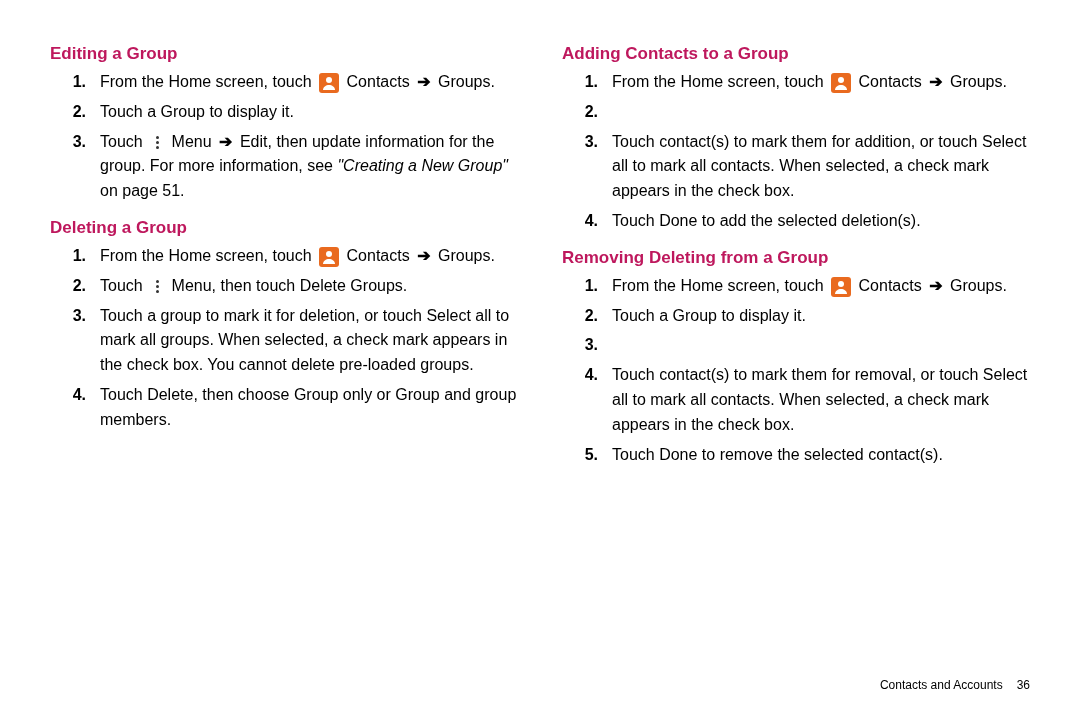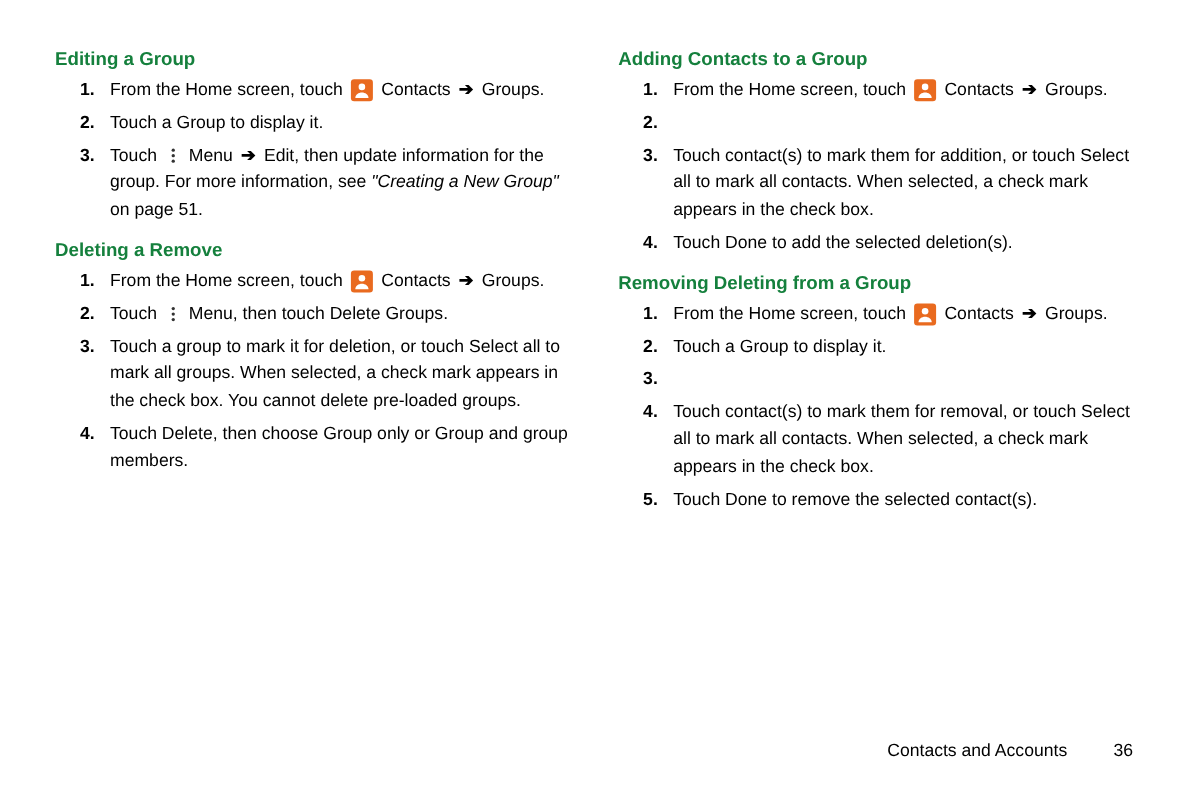--- a/index.html
+++ b/index.html
@@ -9,21 +9,21 @@
     font-size:16px;
     color:#000;
     background:#fff;
     box-sizing:border-box;
     padding:42px 50px 0 50px;
     position:relative;
   }
   .cols{display:flex;gap:44px}
   .col{flex:1;min-width:0}
   .section-heading{
-    color:#15803d;
+    color:#be185d;
     font-weight:bold;
     font-size:17px;
     margin:2px 0 6px 0;
   }
   ol{margin:0 0 14px 0;padding:0;list-style:none}
   li{
     display:flex;
     align-items:flex-start;
     margin:5px 0;
     line-height:1.55;
@@ -62,23 +62,23 @@
     width:3px;height:3px;background:#333;border-radius:50%;
   }
   .icon-groups{
     width:20px;height:20px;background:#555;
   }
   .icon-groups svg{display:block}
   .footer{
     position:absolute;
     right:50px;
     bottom:28px;
-    font-size:16px;
+    font-size:12px;
     display:flex;
-    gap:42px;
+    gap:14px;
   }
 </style>
 </head>
 <body>
 
 <div class="cols">
 
   <div class="col">
 
     <div class="section-heading">Editing a Group</div>
@@ -103,21 +103,21 @@
         <div class="body">
           <span>Touch </span><span class="icon icon-menu">
               <span></span>
               <span></span>
               <span></span>
             </span><span class="b"> Menu </span><span class="arrow b">➔</span><span class="b"> Edit</span><span>, then update information for the group. For more information, see </span><span class="i">"Creating a New Group"</span><span> on page 51.</span>
         </div>
       </li>
     </ol>
 
-    <div class="section-heading">Deleting a Remove</div>
+    <div class="section-heading">Deleting a Group</div>
     <ol>
       <li>
         <div class="num">1.</div>
         <div class="body">
           <span>From the Home screen, touch </span><span class="icon icon-contacts">
               <svg width="16" height="16" viewBox="0 0 16 16">
                 <circle cx="8" cy="5" r="3" fill="#fff"></circle>
                 <path d="M2 15c0-3 3-5 6-5s6 2 6 5" fill="#fff"></path>
               </svg>
             </span><span class="b"> Contacts </span><span class="arrow b">➔</span><span class="b"> Groups</span><span>.</span>

